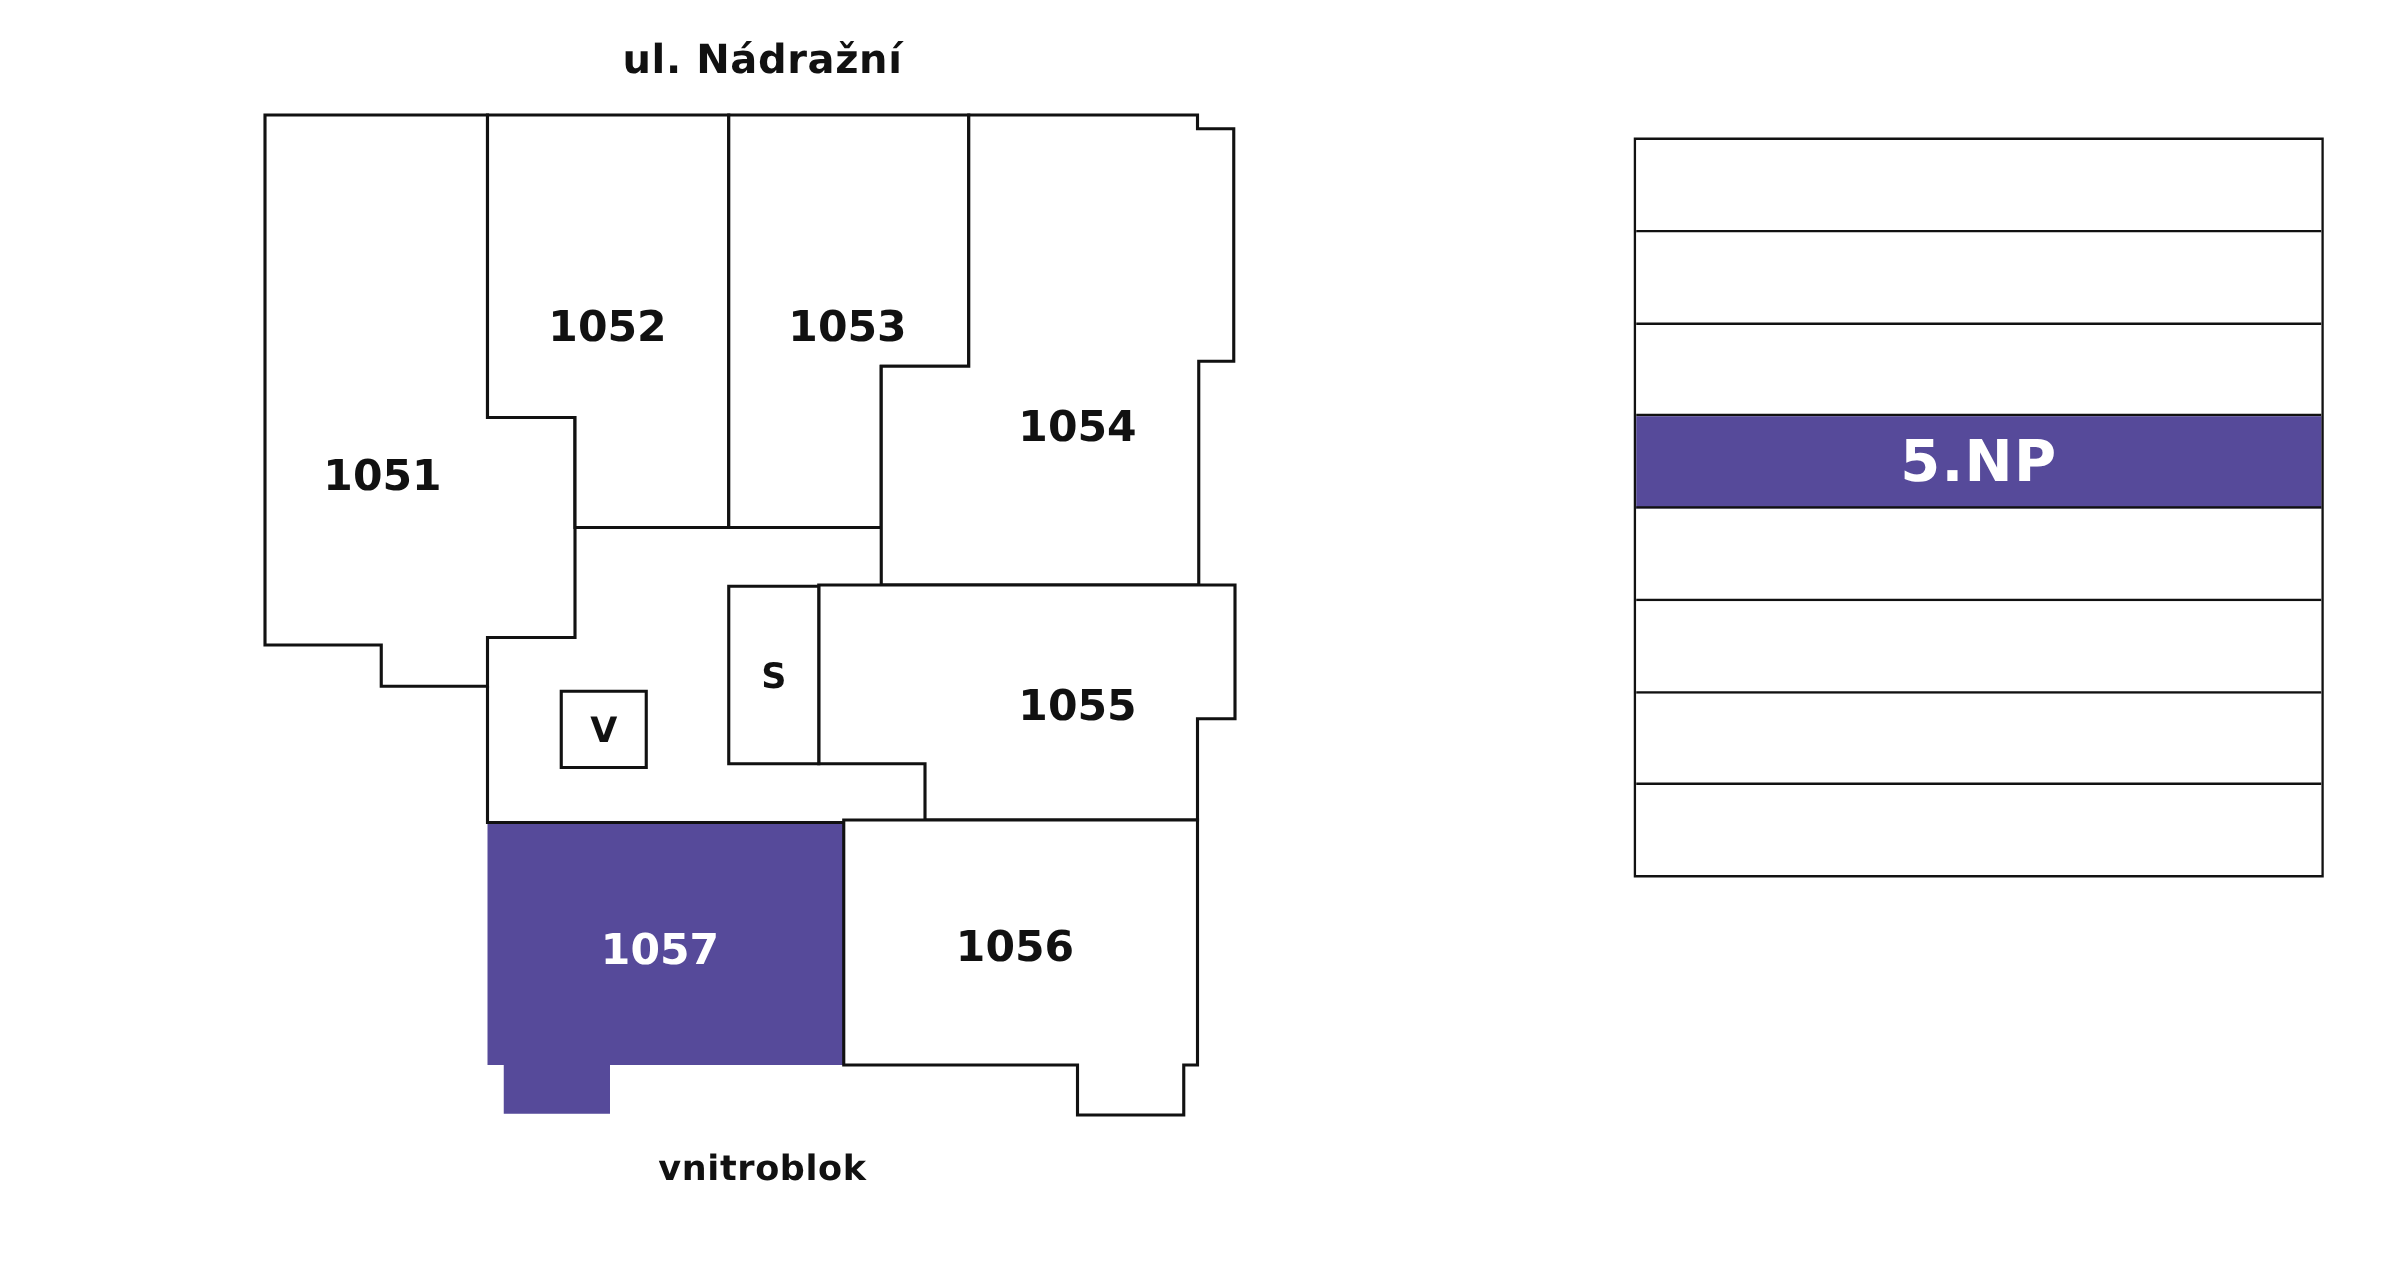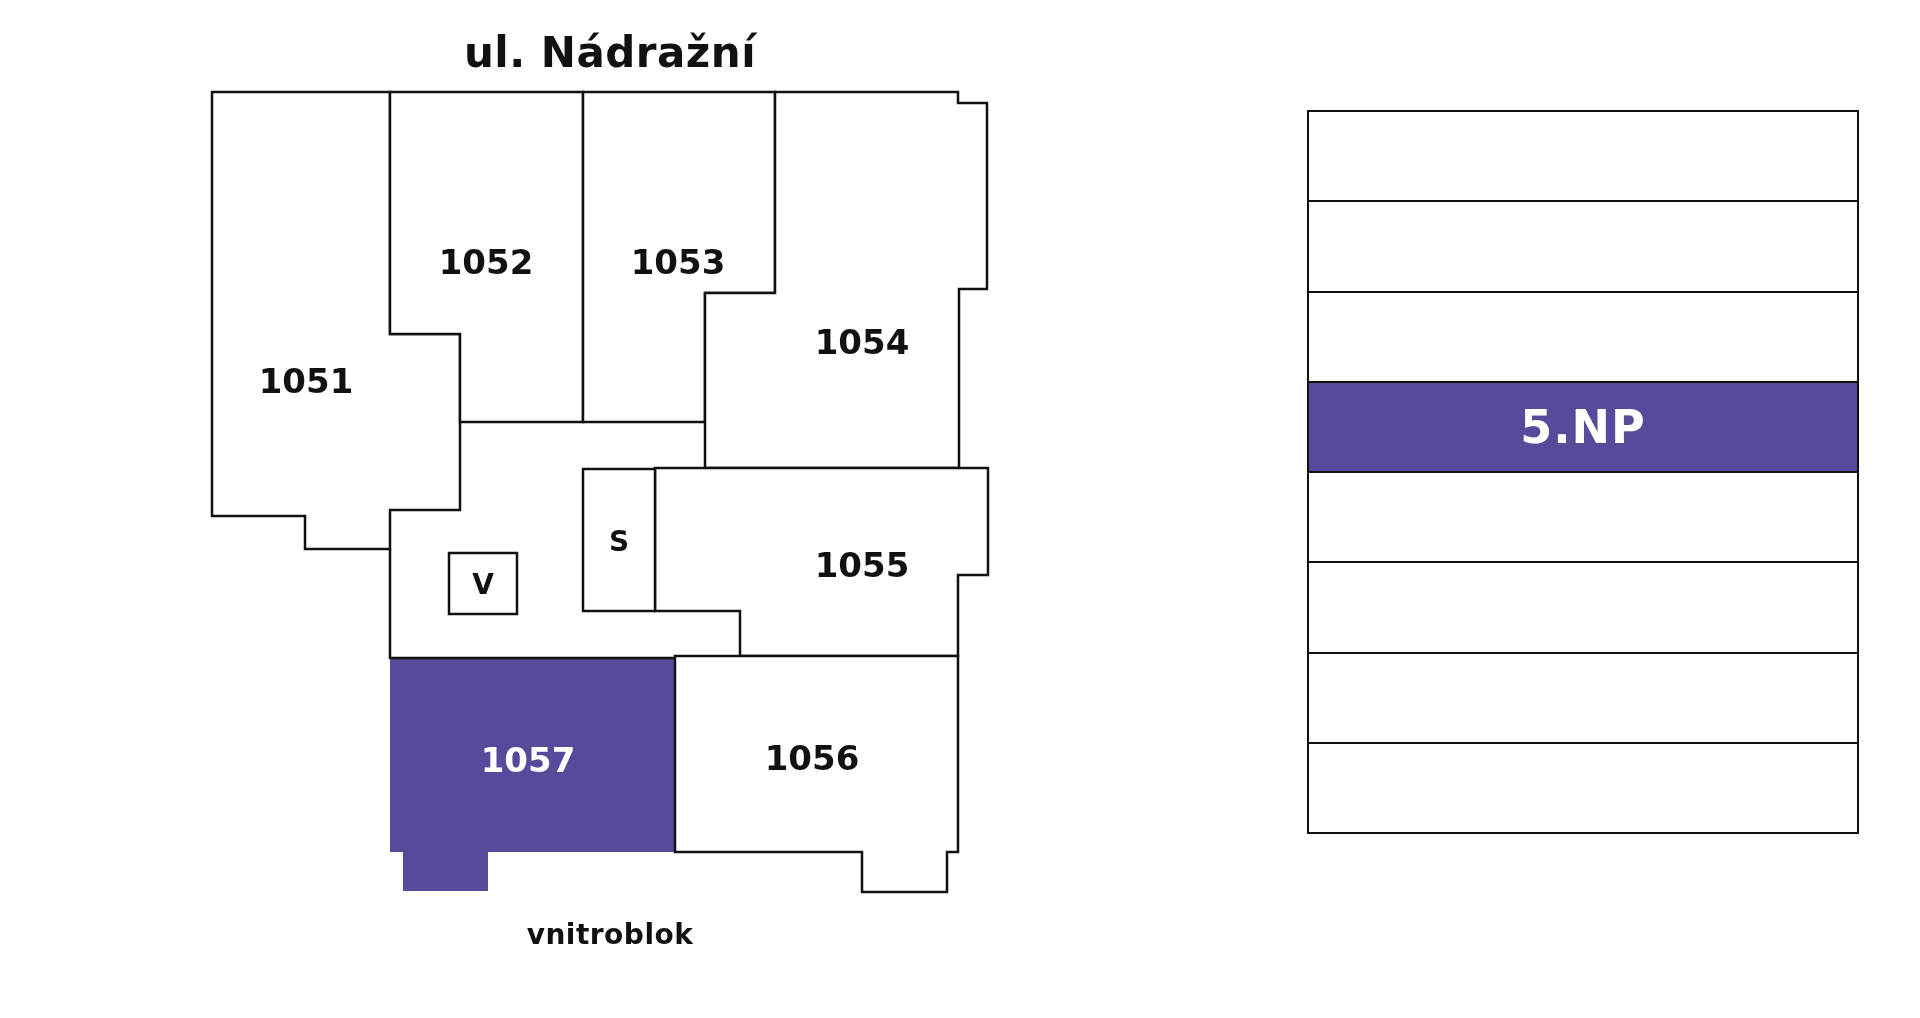--- a/index.html
+++ b/index.html
@@ -30,35 +30,35 @@
     text-align: center;
     font-weight: 700;
     color: #111111;
     letter-spacing: 0.5px;
     white-space: nowrap;
   }
   #street-caption {
     left: 212px;
     top: 28px;
     width: 796px;
-    font-size: 42px;
+    font-size: 32px;
     text-align: center;
   }
   #courtyard-caption {
     left: 212px;
     top: 918px;
     width: 796px;
     font-size: 28px;
   }
   #floor-selector {
     position: absolute;
     left: 1307px;
     top: 110px;
     width: 552px;
-    height: 724px;
+    height: 592px;
     border: 2px solid #111111;
     box-sizing: border-box;
     display: flex;
     flex-direction: column;
     background: #ffffff;
   }
   .floor-row {
     flex: 1 1 0;
     border-bottom: 2px solid #111111;
     display: flex;

